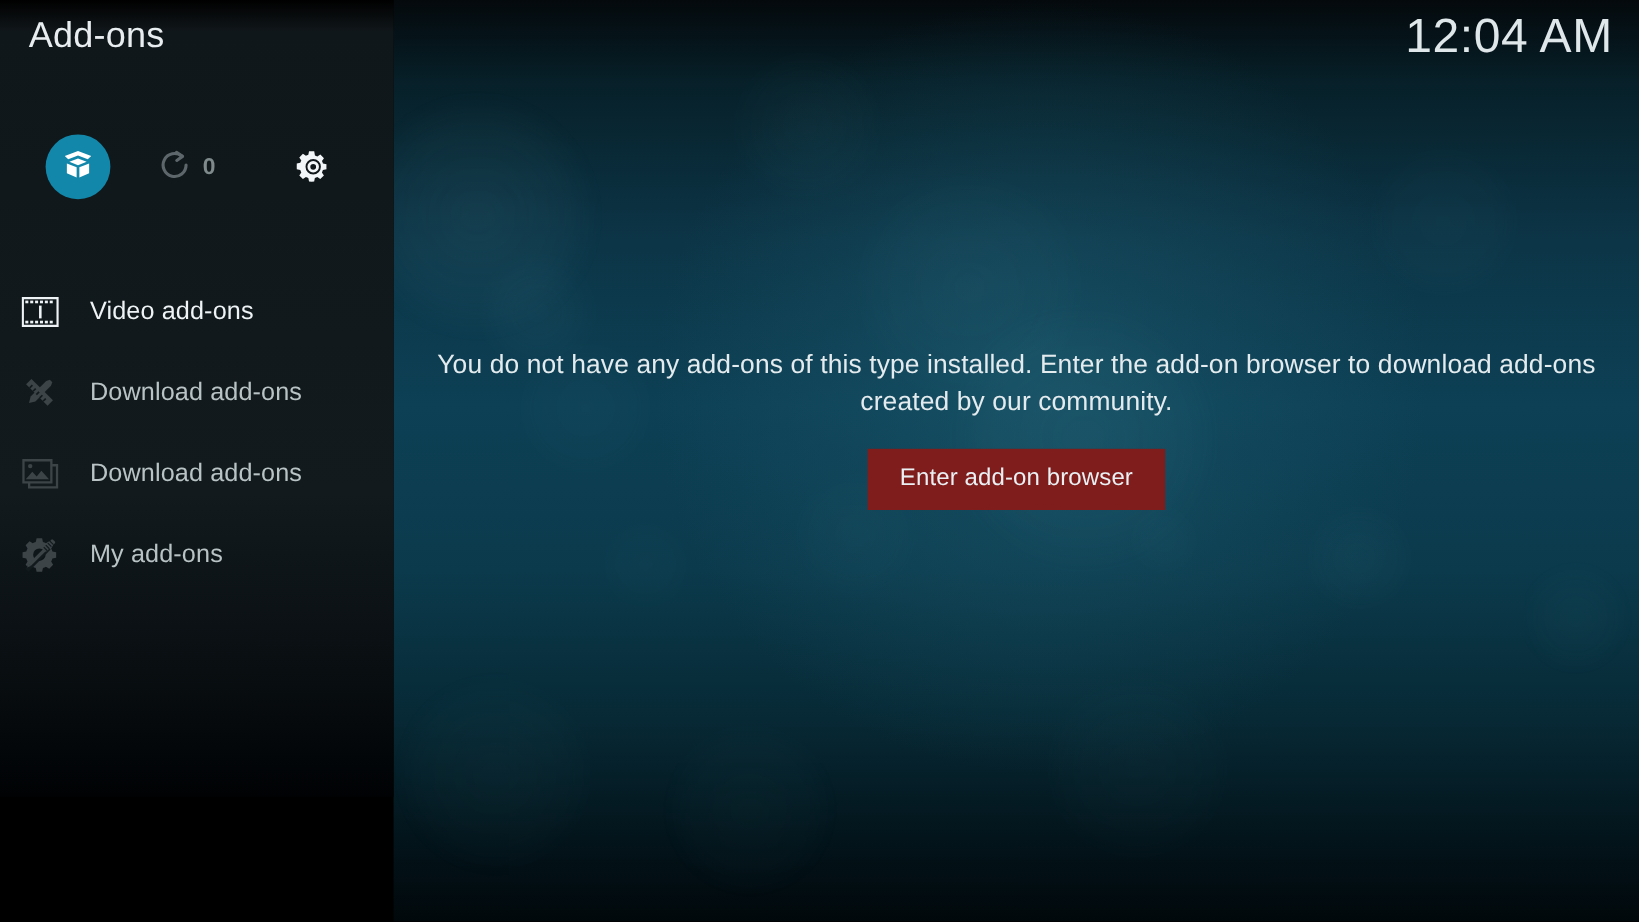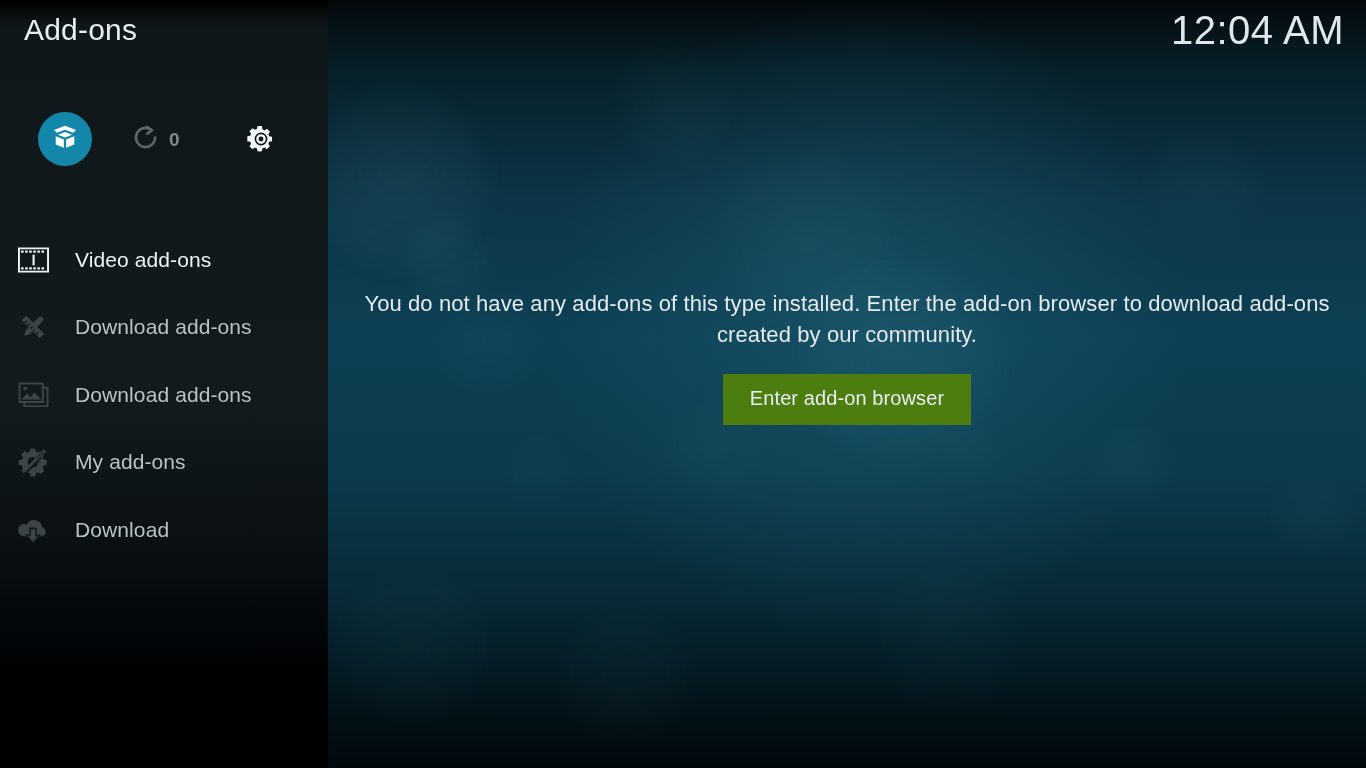--- a/index.html
+++ b/index.html
@@ -103,21 +103,21 @@
     display:flex; flex-direction:column; align-items:center; justify-content:center;
     padding-bottom:56px;
   }
   .empty-msg {
     width:970px; text-align:center;
     font-size:22px; font-weight:300; line-height:31px;
     color:#e4ebee; letter-spacing:.1px;
   }
   .browser-btn {
     margin-top:24px; padding:13px 27px 15px;
-    background:#4d7c0f; color:#e9eff2;
+    background:#7f1d1d; color:#e9eff2;
     font-size:20px; font-weight:300; letter-spacing:.1px;
     border:none; cursor:pointer;
   }
 </style>
 </head>
 <body>
 
 <div id="app">
 
   <div class="content">
@@ -252,26 +252,16 @@
               <rect x="14.2" y="0.6" width="4.2" height="1" fill="#121a1d"></rect>
               <rect x="14.2" y="3" width="4.2" height="1" fill="#121a1d"></rect>
               <rect x="14.2" y="5.4" width="4.2" height="1" fill="#121a1d"></rect>
               <rect x="14.2" y="7.8" width="4.2" height="1" fill="#121a1d"></rect>
             </g>
           </svg>
         </span>
         <span class="menu-label">My add-ons</span>
       </div>
 
-      <div class="menu-item">
-        <span class="menu-icon">
-          <svg width="32" height="28" viewBox="0 0 32 28" fill="currentColor">
-            <path d="M25.2 11.3a8.1 8.1 0 0 0-15.4-2.6A6.1 6.1 0 0 0 1 14.2a6.1 6.1 0 0 0 6.1 6.1h17.6a4.6 4.6 0 0 0 .5-9z"></path>
-            <path d="M13.1 12.4h5.8v7h3.6l-6.5 7.6-6.5-7.6h3.6z"></path>
-            <path d="M13.1 12.4h5.8v7h3.6l-6.5 7.6-6.5-7.6h3.6z" stroke="#121a1d" stroke-width="1.6" fill="currentColor"></path>
-          </svg>
-        </span>
-        <span class="menu-label">Download</span>
-      </div>
 
     </div>
   </div>
 </div>
 
 </body></html>

